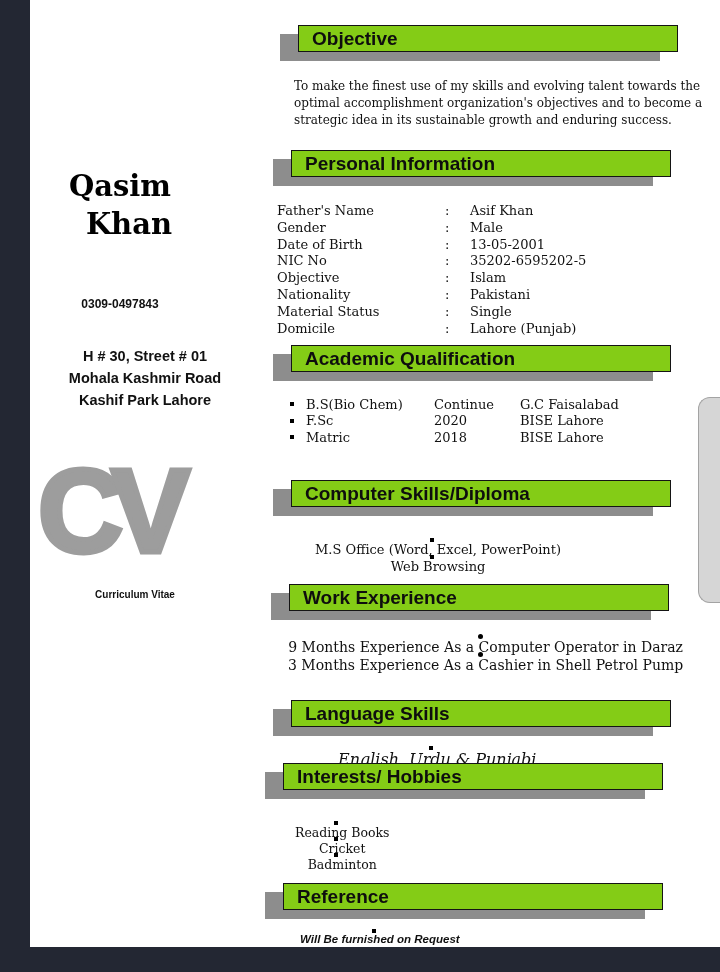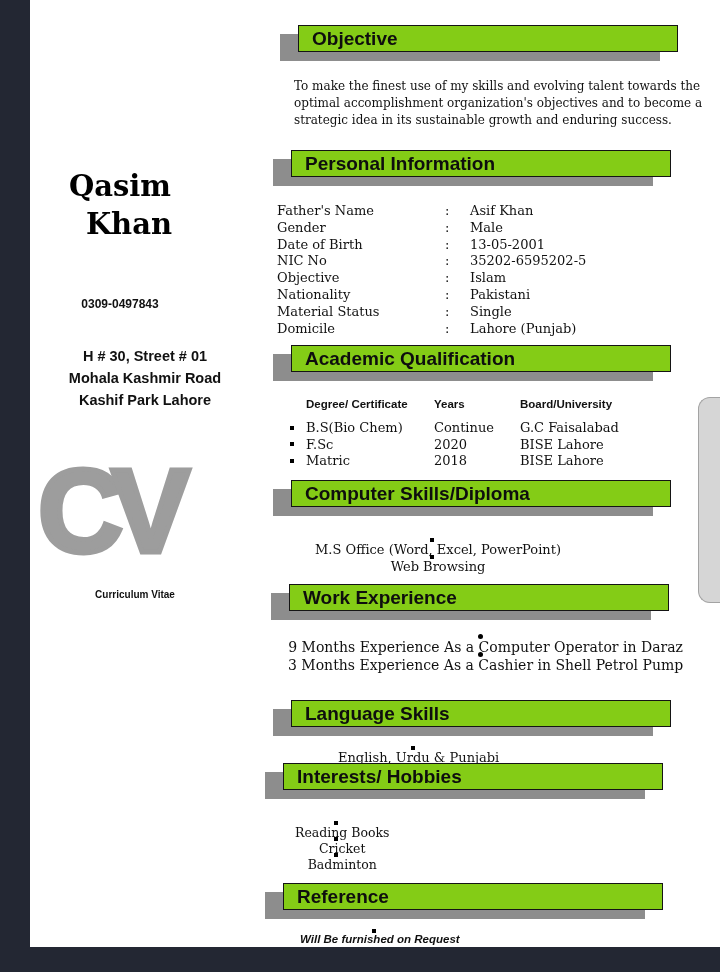--- a/index.html
+++ b/index.html
@@ -62,21 +62,21 @@
   .blist .bul { margin-right:12px; flex:0 0 auto; }
 
   .cs-list { left:315px; top:538px; }
   .cs-list .item { height:17px; font-size:13px; }
 
   .we-list { left:288px; top:634px; }
   .we-list .item { height:17.5px; font-size:14px; }
   .we-list .bul { margin-right:11px; }
 
   .ls-list { left:338px; top:746px; }
-  .ls-list .item { height:17px; font-size:13px; }
+  .ls-list .item { height:17px; font-size:16px;font-style:italic; }
 
   .ih-list { left:295px; top:821px; }
   .ih-list .item { height:16px; font-size:12.5px; }
 
   .ref-list { left:300px; top:929px; }
   .ref-list .item { height:14px; font-family:"Liberation Sans",sans-serif;
                     font-weight:bold; font-style:italic; font-size:11.5px; }
 
   
   .right-tab { position:absolute; left:698px; top:397px; width:22px; height:206px;
@@ -155,26 +155,20 @@
       <span class="pi-colon">:</span>
       <span class="pi-value">Lahore (Punjab)</span>
     </div>
   </div>
 
   <div class="sec-header" style="left:285px; top:345px;">
     <div class="shadow"></div>
     <div class="box">Academic Qualification</div>
   </div>
   <div class="aq-table">
-    <div class="aq-row aq-head">
-      <span class="aq-b"></span>
-      <span class="aq-c1">Degree/ Certificate</span>
-      <span class="aq-c2">Years</span>
-      <span class="aq-c3">Board/University</span>
-    </div>
     <div class="aq-row">
       <span class="aq-b">
           <span class="sq"></span>
         </span>
       <span class="aq-c1">B.S(Bio Chem)</span>
       <span class="aq-c2">Continue</span>
       <span class="aq-c3">G.C Faisalabad</span>
     </div>
     <div class="aq-row">
       <span class="aq-b">

